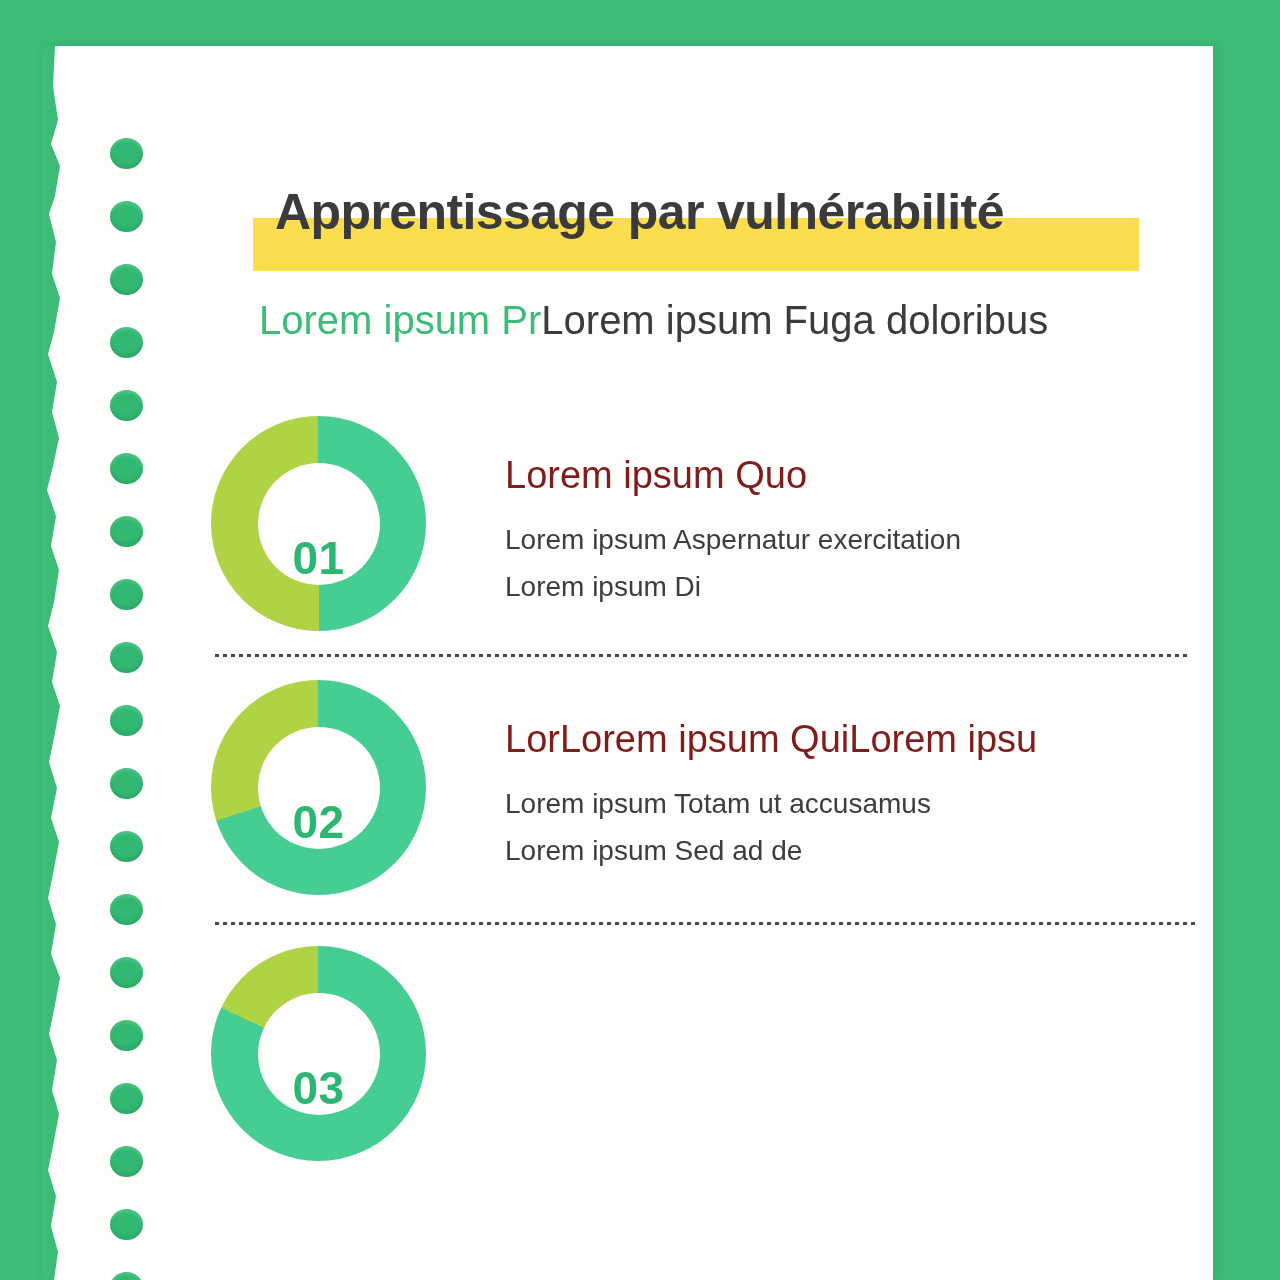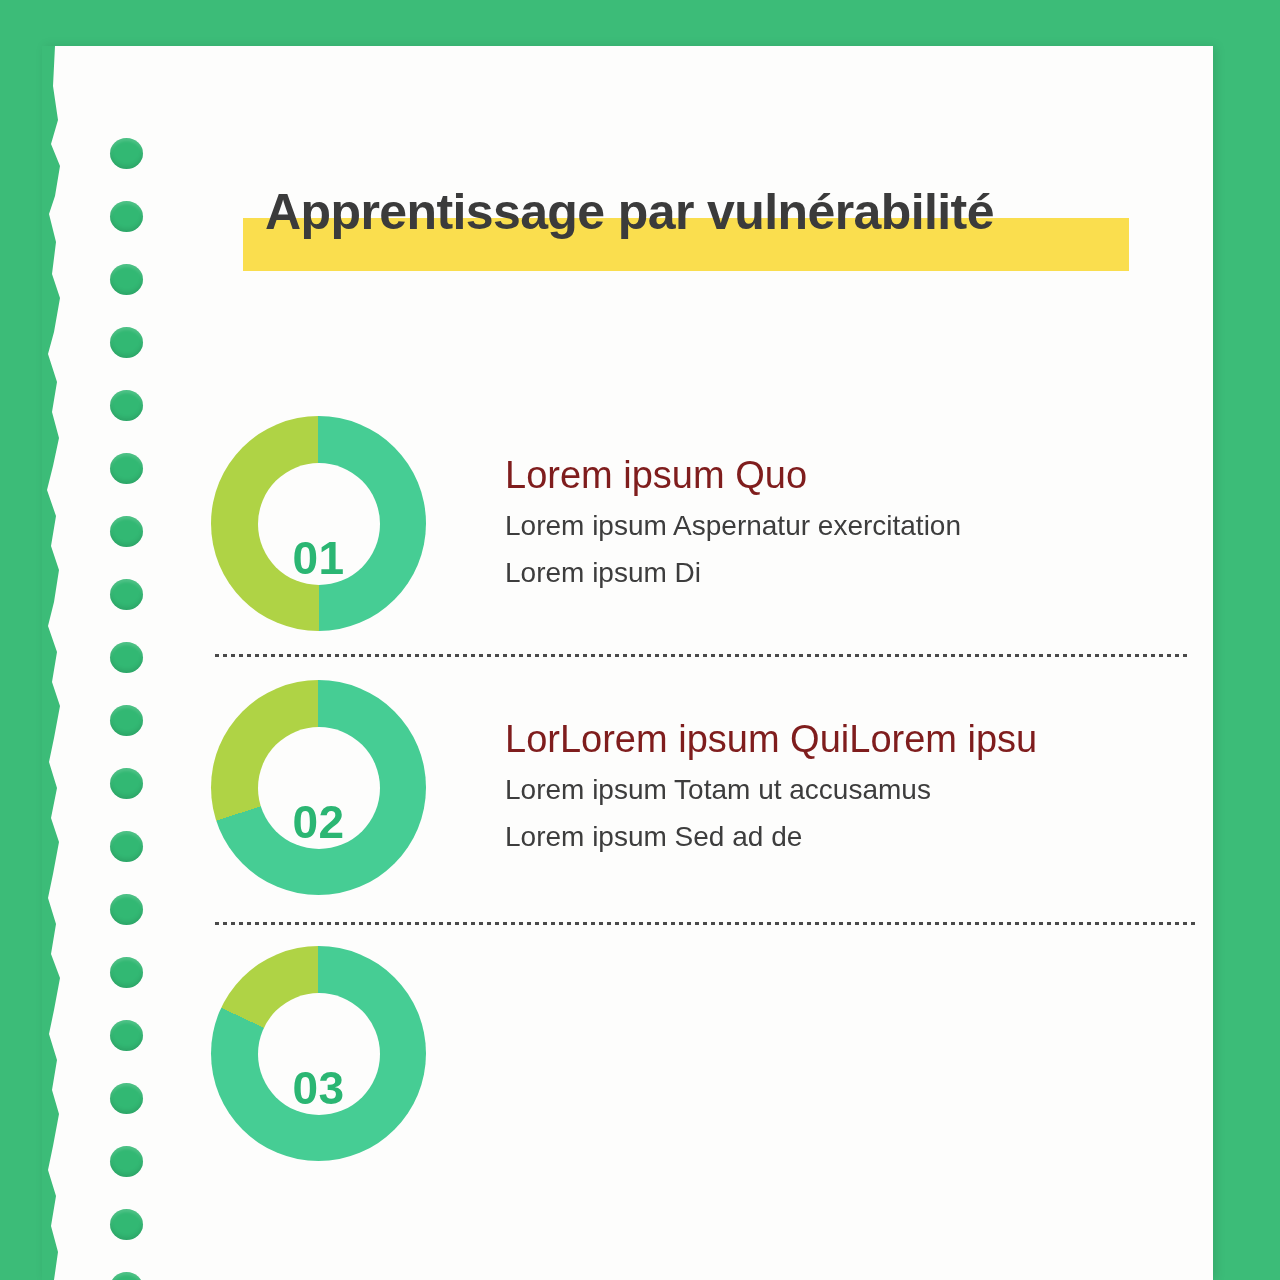--- a/index.html
+++ b/index.html
@@ -70,21 +70,21 @@
     position: absolute;
     left: 155px;
     top: 0;
     width: 1010px;
     height: 100%;
   }
 
   
   .title-wrap {
     position: absolute;
-    left: 46px;
+    left: 56px;
     top: 132px;
     width: 930px;
     height: 96px;
   }
   .title-band {
     position: absolute;
     left: 0;
     top: 40px;
     width: 886px;
     height: 53px;
@@ -162,21 +162,21 @@
     color: #7f1d1d;
     line-height: 54px;
     white-space: nowrap;
   }
   .item-line {
     font-size: 28px;
     color: #3d3d3d;
     line-height: 47px;
     white-space: nowrap;
   }
-  .item-lines { margin-top: 0; }
+  .item-lines { margin-top: 14px; }
 
   
   .sep {
     position: absolute;
     left: 18px;
     height: 3px;
     background-image: repeating-linear-gradient(
         to right, #4a4a4a 0 4px, rgba(0,0,0,0) 4px 8px);
   }
   .sep-1 { top: 608px; width: 975px; }
@@ -222,20 +222,23 @@
       <div class="hole" style="top:1134px"></div>
     </div>
 
     <div class="content">
 
       <div class="title-wrap">
         <div class="title-band"></div>
         <div class="title-text">Apprentissage par vulnérabilité</div>
       </div>
 
+      <div class="subtitle">
+        <span class="accent">Lorem ipsum Pr</span><span>Lorem ipsum Fuga doloribus</span>
+      </div>
 
       <div class="item item-1">
         <div class="donut" style="background: conic-gradient(from 0deg, #46cd94 0% 50%, #afd345 50% 100%);">
           <div class="donut-hole">
             <span class="donut-num">01</span>
           </div>
         </div>
         <div class="item-text">
           <div class="item-head">Lorem ipsum Quo</div>
           <div class="item-lines">

